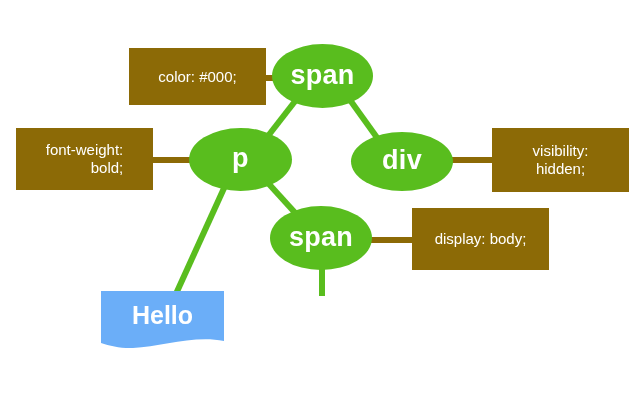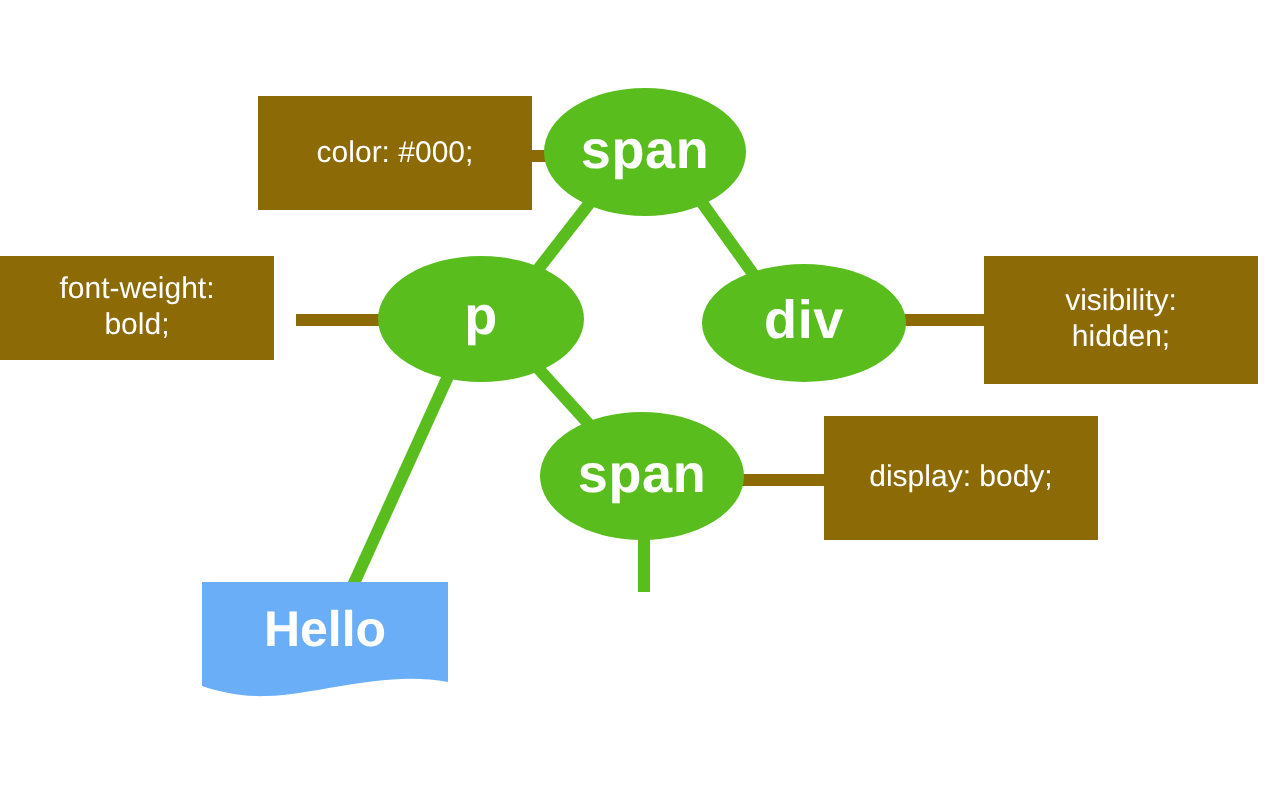--- a/index.html
+++ b/index.html
@@ -70,21 +70,21 @@
     align-items: center;
     justify-content: center;
     text-align: center;
     box-sizing: border-box;
     line-height: 1.18;
     font-size: 15px;
     padding: 2px 6px;
     white-space: pre-line;
   }
   #rule-color      { left: 92px;  top: 48px;  width: 137px; height: 57px; margin-left: 37px; }
-  #rule-fontweight { left: 0;  top: 128px; width: 137px; height: 52px; }
+  #rule-fontweight { left: 16px;  top: 128px; width: 137px; height: 62px; text-align: right; }
   #rule-visibility { left: 492px; top: 128px; width: 137px; height: 64px; }
   #rule-display    { left: 412px; top: 208px; width: 137px; height: 62px; }
 
   
   .text-node {
     position: absolute;
     color: #ffffff;
     font-size: 25px;
     font-weight: bold;
     display: flex;

